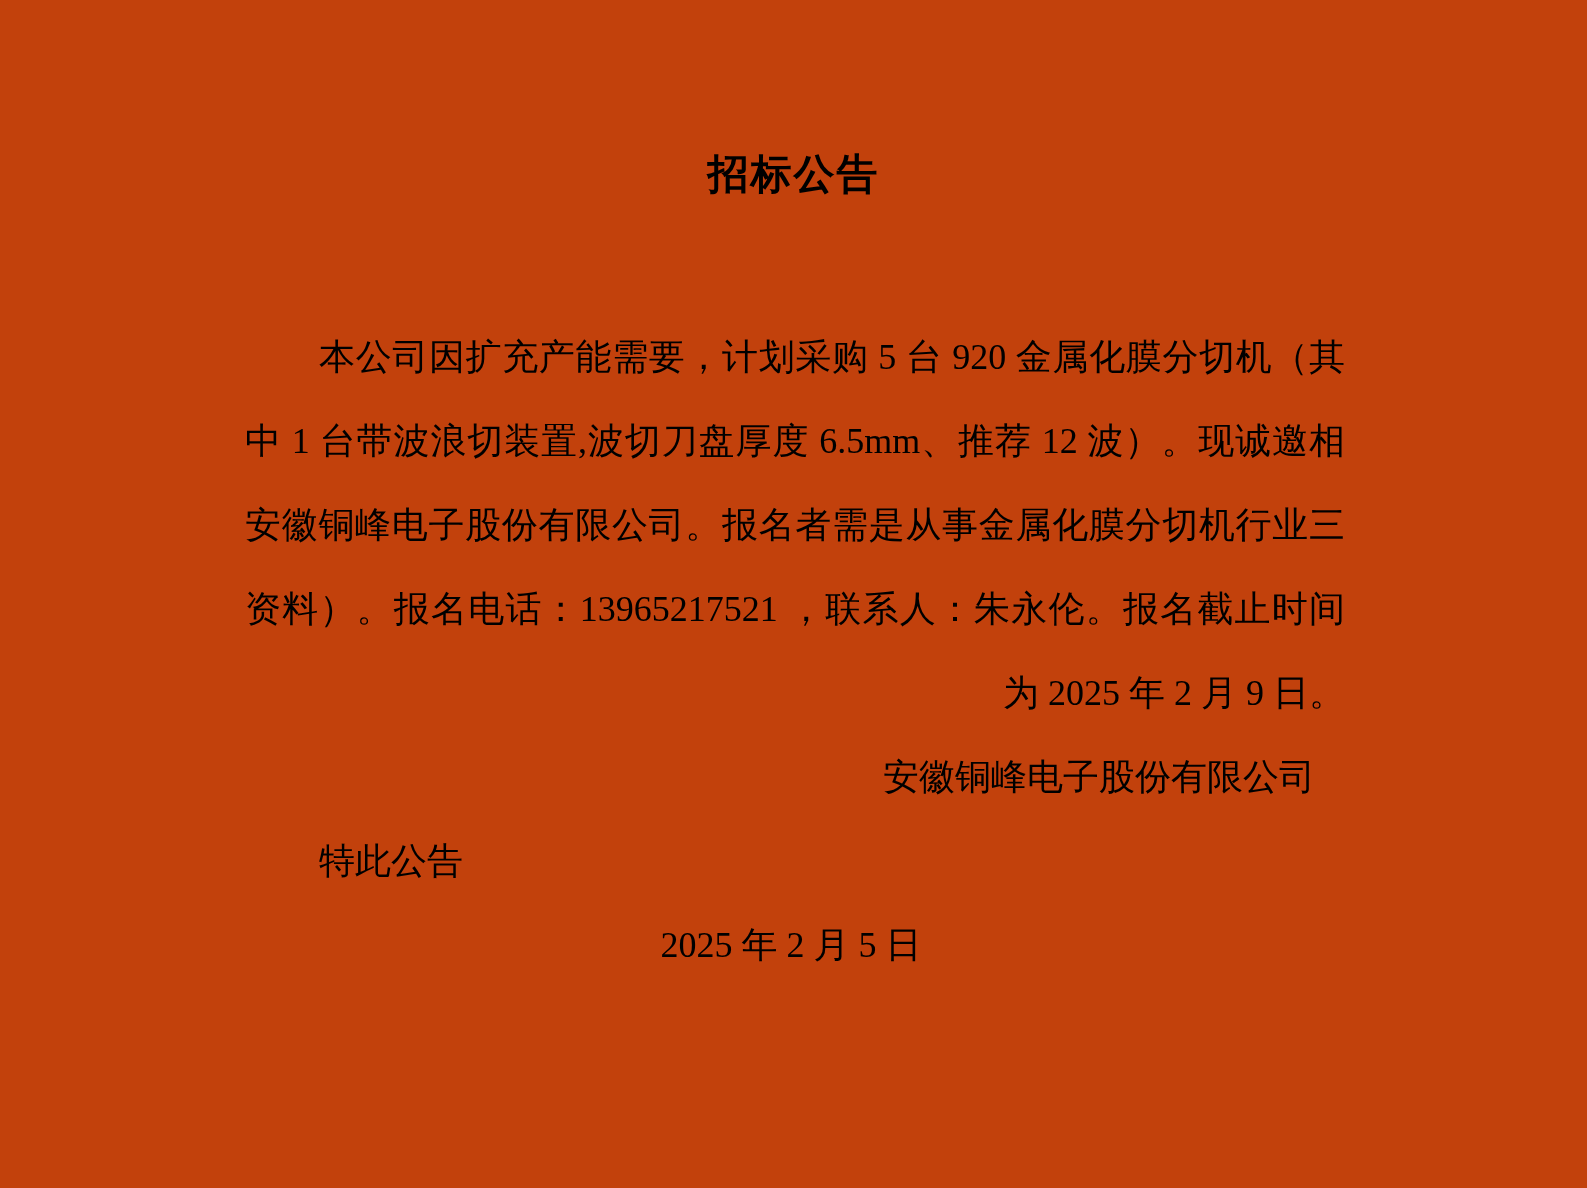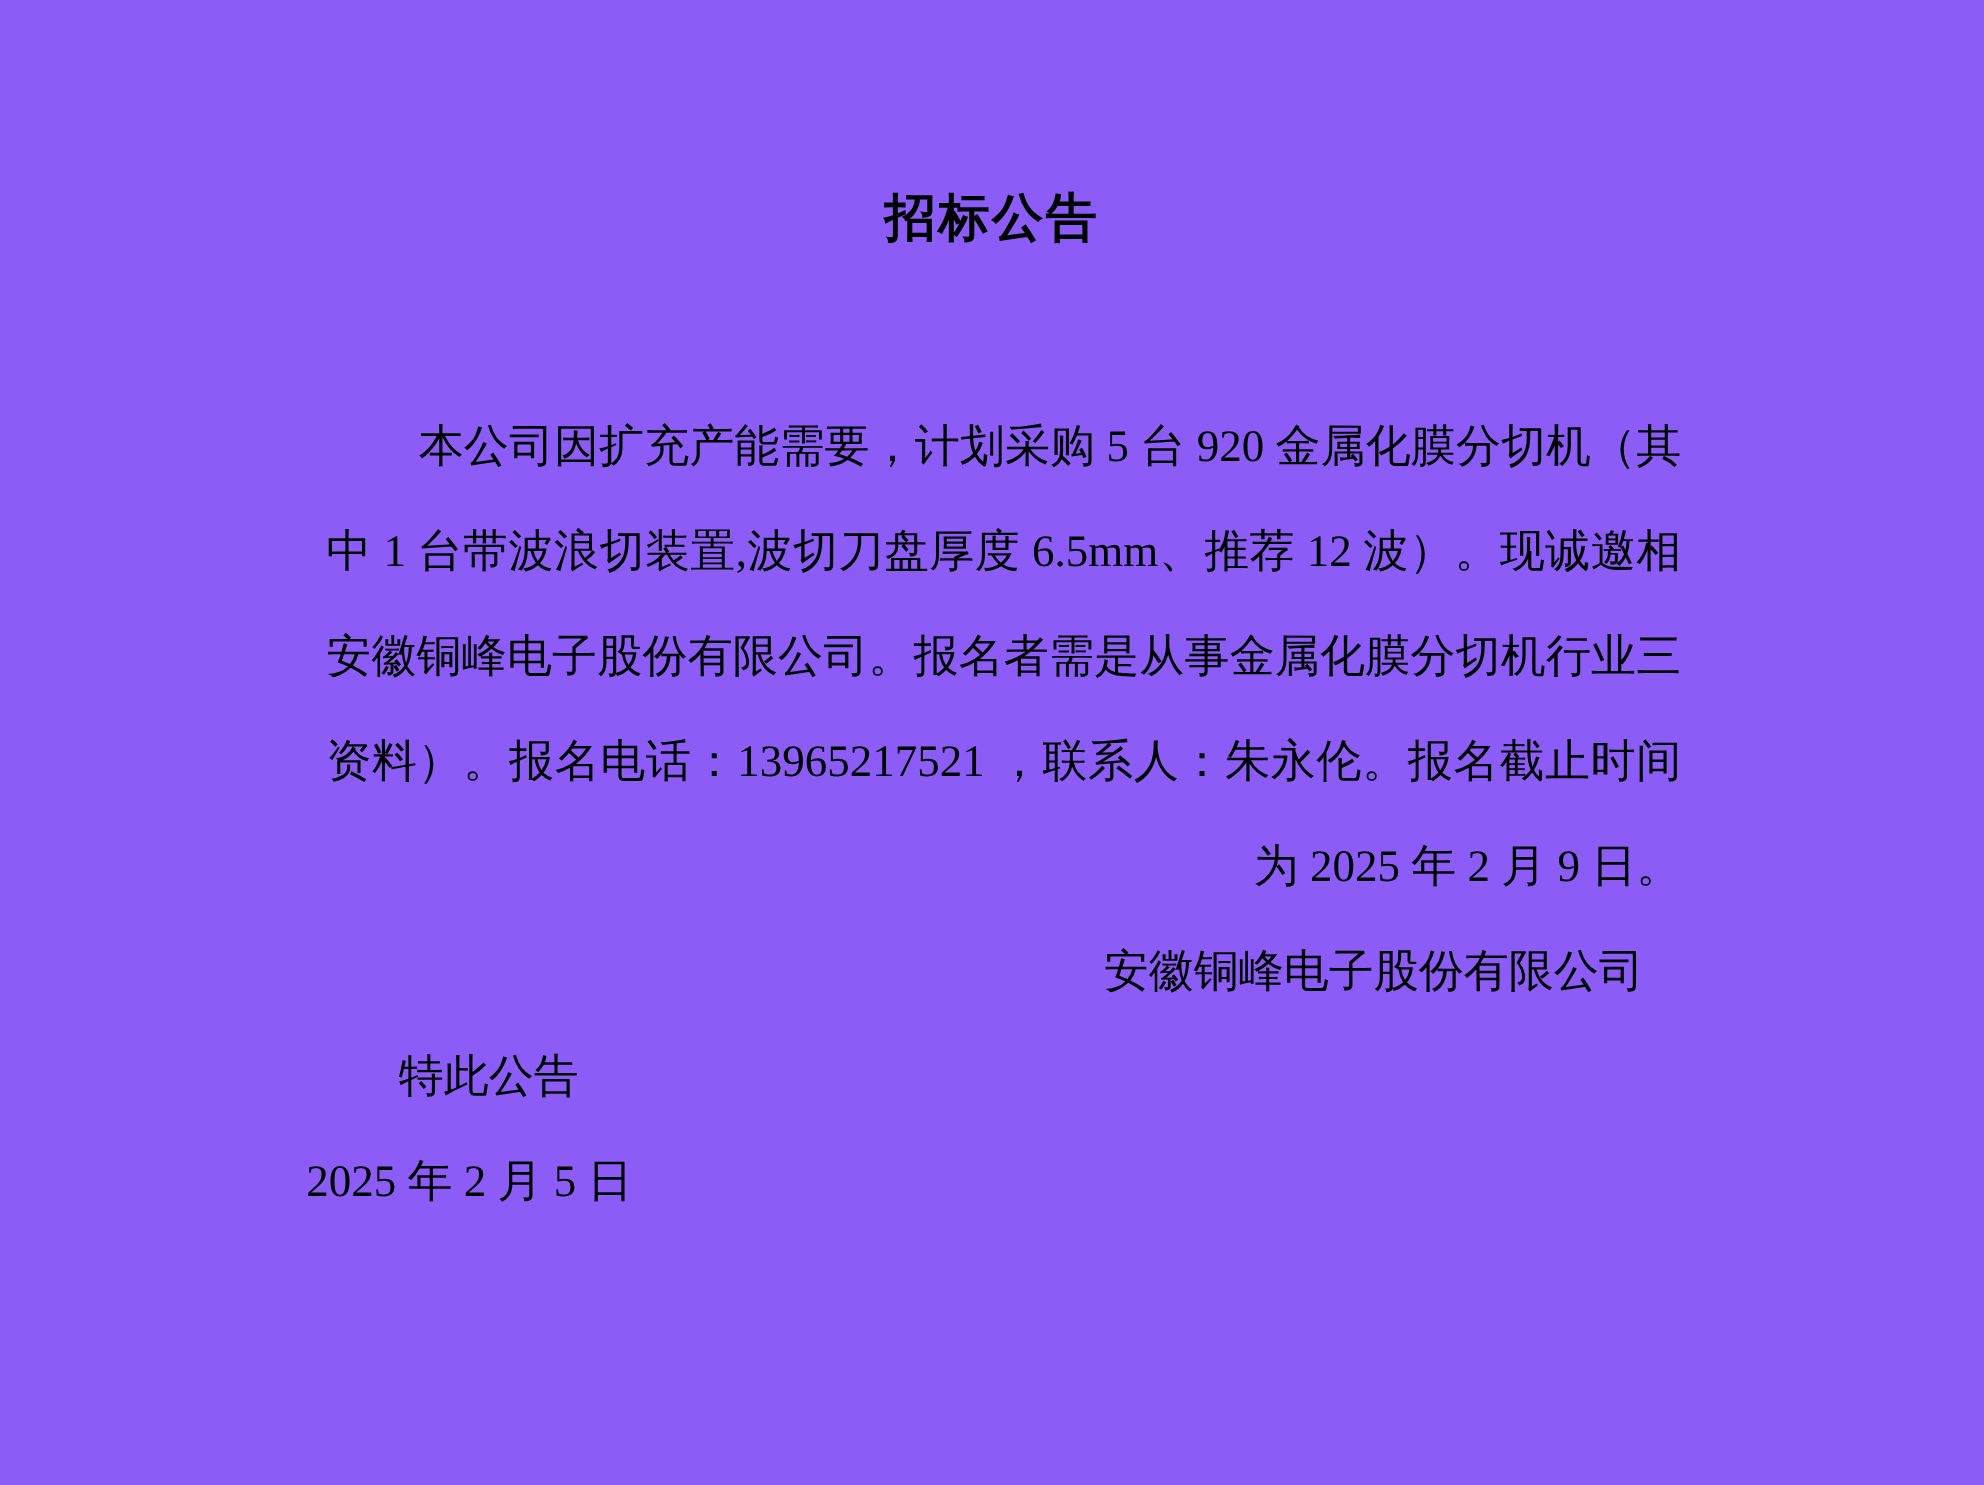--- a/index.html
+++ b/index.html
@@ -4,21 +4,21 @@
 <style>
   html, body {
     margin: 0;
     padding: 0;
     background: #ffffff;
   }
   .page {
     position: relative;
     width: 1587px;
     height: 1188px;
-    background: #8b5cf6;
+    background: #c2410c;
     color: #000000;
     font-family: "Liberation Serif", serif;
     overflow: hidden;
   }
   .doc-title {
     margin: 0;
     padding-top: 151px;
     text-align: center;
     font-family: "Liberation Sans", sans-serif;
     font-weight: 700;
@@ -33,37 +33,36 @@
     font-size: 36px;
   }
   .line {
     height: 84px;
     line-height: 84px;
     overflow: hidden;
   }
   .jline {
     text-align: justify;
     text-align-last: justify;
-    margin-left: 16px;
   }
   .indent-first {
     text-indent: 74px;
   }
   .pline {
     text-align: right;
   }
   .closing {
     padding-left: 74px;
   }
   .company {
     text-align: right;
     padding-right: 30px;
   }
   .sign-date {
-    text-align: left;
+    text-align: center;
     padding-right: 8px;
   }
 </style>
 </head>
 <body>
 
 <div class="page">
   <h1 class="doc-title">招标公告</h1>
 
   <div class="content">

